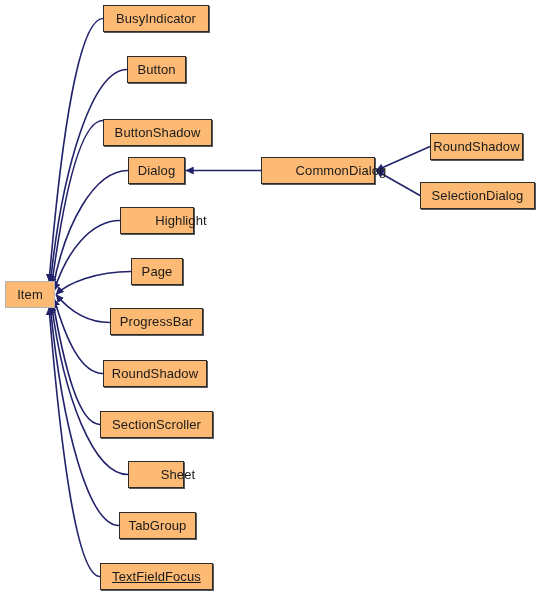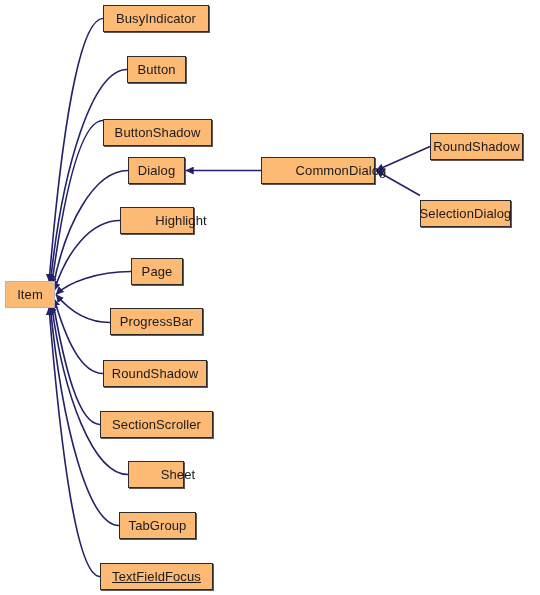--- a/index.html
+++ b/index.html
@@ -117,18 +117,18 @@
       </div>
       <div class="node" style="left: 100px; top: 563px; width: 113px; height: 27px; text-decoration: underline;">
         <span>TextFieldFocus</span>
       </div>
       <div class="node" style="left: 261px; top: 157px; width: 114px; height: 27px; padding-left: 46px;">
         <span>CommonDialog</span>
       </div>
       <div class="node" style="left: 430px; top: 133px; width: 93px; height: 27px;">
         <span>RoundShadow</span>
       </div>
-      <div class="node" style="left: 420px; top: 200px; width: 91px; height: 27px;">
+      <div class="node" style="left: 420px; top: 182px; width: 115px; height: 27px;">
         <span>SelectionDialog</span>
       </div>
     </div>
 
 </div>
 
 </body></html>

